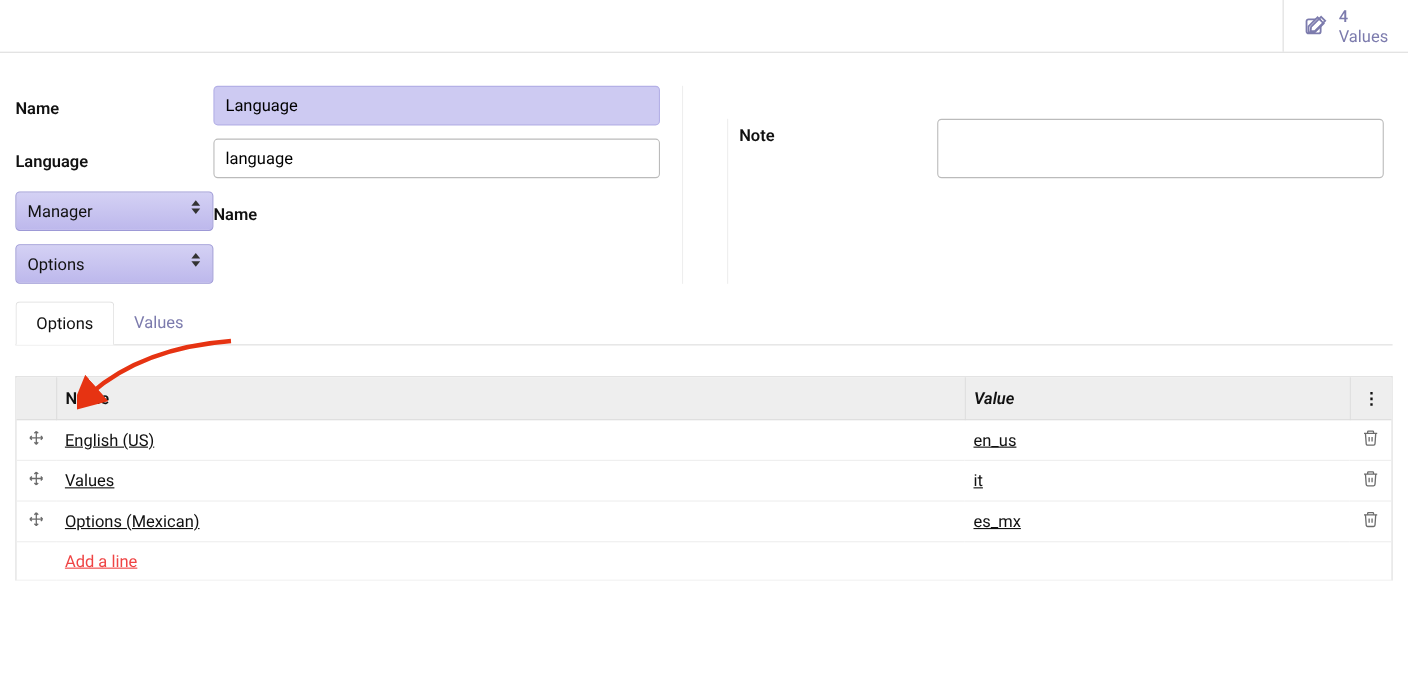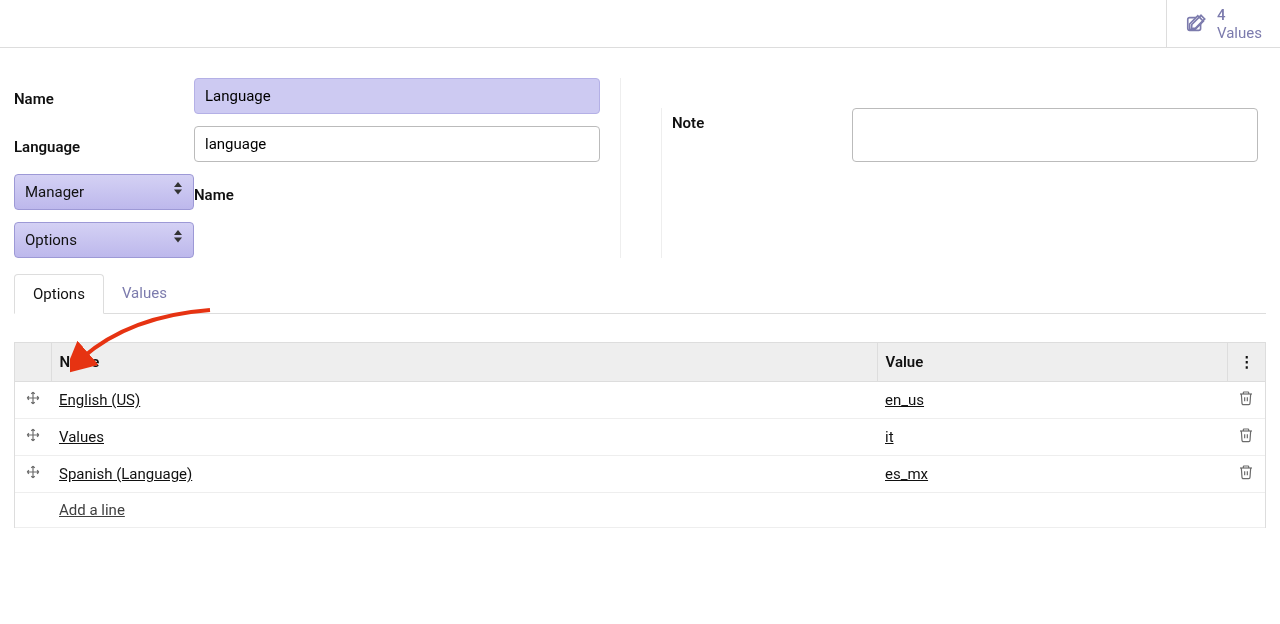--- a/index.html
+++ b/index.html
@@ -156,32 +156,32 @@
       background: #eeeeee;
       text-align: left;
       padding: 10px 8px;
       font-weight: 600;
       border-bottom: 1px solid #ddd;
       border-right: 1px solid #ddd;
     }
     thead th:last-child { border-right: none; }
     .th-handle { width: 36px; }
     .th-name {  }
-    .th-value { width: 350px; }
+    .th-value { width: 350px; font-style: italic; }
     .th-actions { width: 38px; text-align: center; }
     tbody td {
       padding: 8px 8px;
       border-bottom: 1px solid #eee;
       vertical-align: middle;
       text-decoration: underline;
     }
     .td-handle { text-align: center; color: #6b6b6b; cursor: grab; width: 36px; }
     .td-trash { text-align: center; color: #6b6b6b; cursor: pointer; width: 38px; }
     .add-line td {
-      color: #404040;
+      color: #ef4444;
       cursor: pointer;
     }
     .drag-icon, .trash-icon, .kebab-icon { display: inline-block; }
     .kebab-icon { font-weight: bold; letter-spacing: -1px; }
   </style>
 </head>
 <body>
 
 <div class="topbar">
   <div class="stat-button">
@@ -271,21 +271,21 @@
               <path d="M8 6V4a1 1 0 0 1 1-1h6a1 1 0 0 1 1 1v2"></path>
               <path d="M19 6l-1 14a2 2 0 0 1-2 2H8a2 2 0 0 1-2-2L5 6"></path>
               <line x1="10" y1="11" x2="10" y2="17"></line>
               <line x1="14" y1="11" x2="14" y2="17"></line>
             </svg></td>
         </tr>
         <tr>
           <td class="td-handle"><svg width="14" height="14" viewBox="0 0 24 24" fill="none" stroke="#6b6b6b" stroke-width="2">
               <path d="M12 2v20M2 12h20M12 2l-3 3M12 2l3 3M12 22l-3-3M12 22l3-3M2 12l3-3M2 12l3 3M22 12l-3-3M22 12l-3 3"></path>
             </svg></td>
-          <td>Spanish (Language)</td>
+          <td>Options (Mexican)</td>
           <td>es_mx</td>
           <td class="td-trash"><svg width="16" height="16" viewBox="0 0 24 24" fill="none" stroke="#6b6b6b" stroke-width="1.8">
               <path d="M3 6h18"></path>
               <path d="M8 6V4a1 1 0 0 1 1-1h6a1 1 0 0 1 1 1v2"></path>
               <path d="M19 6l-1 14a2 2 0 0 1-2 2H8a2 2 0 0 1-2-2L5 6"></path>
               <line x1="10" y1="11" x2="10" y2="17"></line>
               <line x1="14" y1="11" x2="14" y2="17"></line>
             </svg></td>
         </tr>
         <tr class="add-line">

